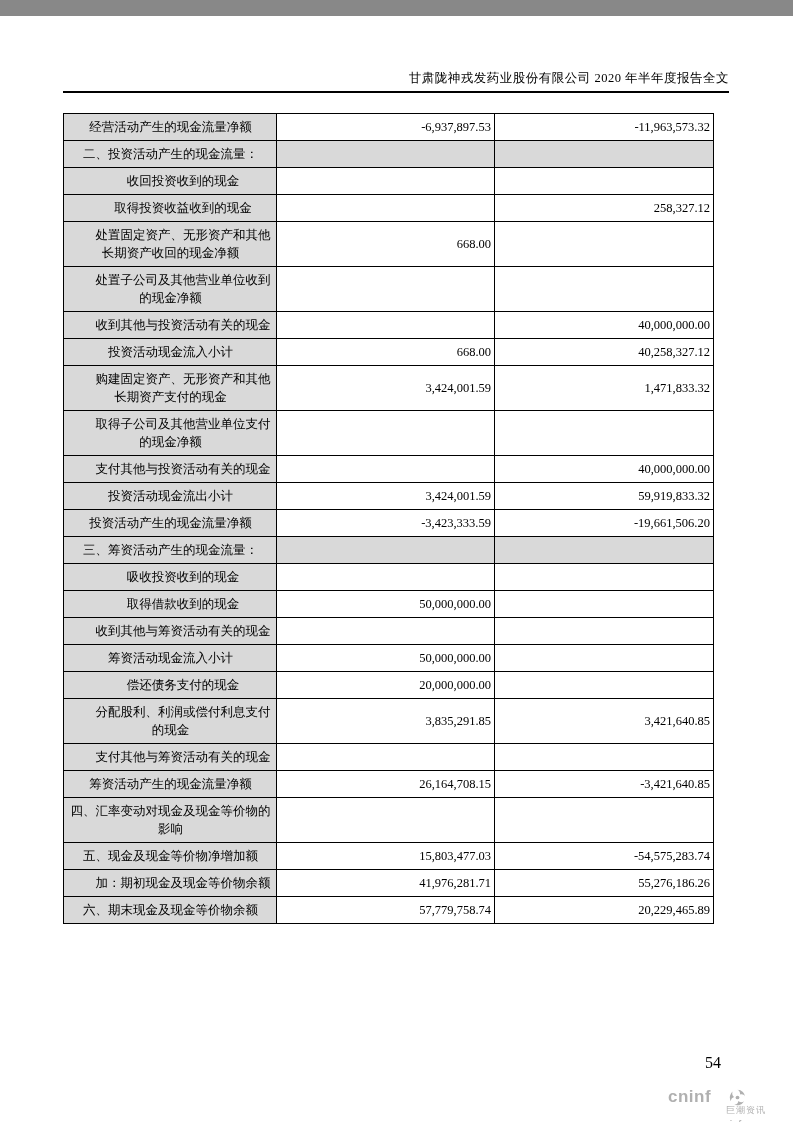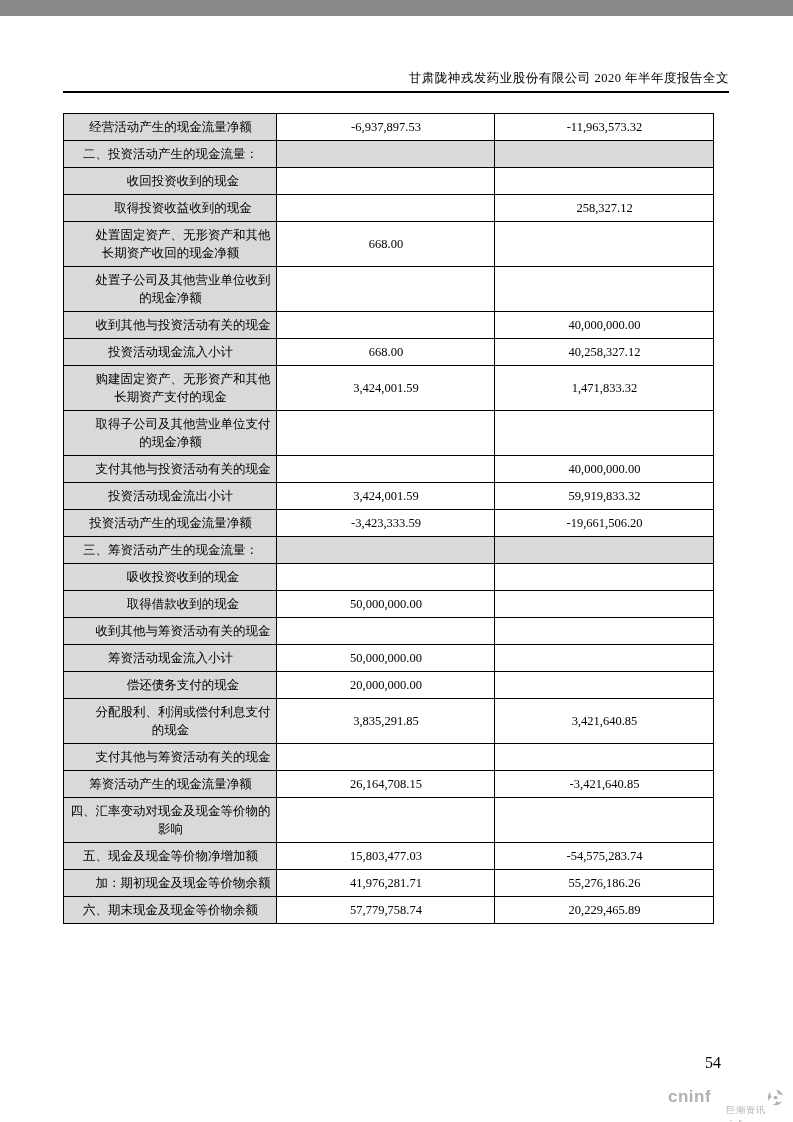--- a/index.html
+++ b/index.html
@@ -46,21 +46,21 @@
     vertical-align:middle;
     padding:4px 3px 4px 4px;
   }
   td.label-cell {
     background:#d9d9d9;
     text-align:center;
   }
   td.label-cell.indent { text-indent:2em; }
   td.num-cell {
     background:#ffffff;
-    text-align:center;
+    text-align:right;
     font-family:"Liberation Serif","DejaVu Serif",serif;
   }
   tr.section-row td { background:#d9d9d9; }
   .page-number {
     position:absolute;
     left:705px; top:1038px;
     font-size:16px;
     color:#000;
   }
   .logo {
@@ -68,21 +68,21 @@
     right:5px; top:1072px;
     width:120px;
     text-align:right;
     color:#b0b0b0;
     font-family:"Liberation Sans","DejaVu Sans",sans-serif;
     line-height:1.1;
   }
   .logo-top {
     display:flex;
     align-items:center;
-    justify-content:space-between;
+    justify-content:flex-start;
     gap:18px;
     padding-right:4px;
   }
   .logo-brand {
     font-size:17px;
     font-weight:bold;
     letter-spacing:0.5px;
     color:#b0b0b0;
   }
   .logo-swirl { width:17px; height:17px; }

